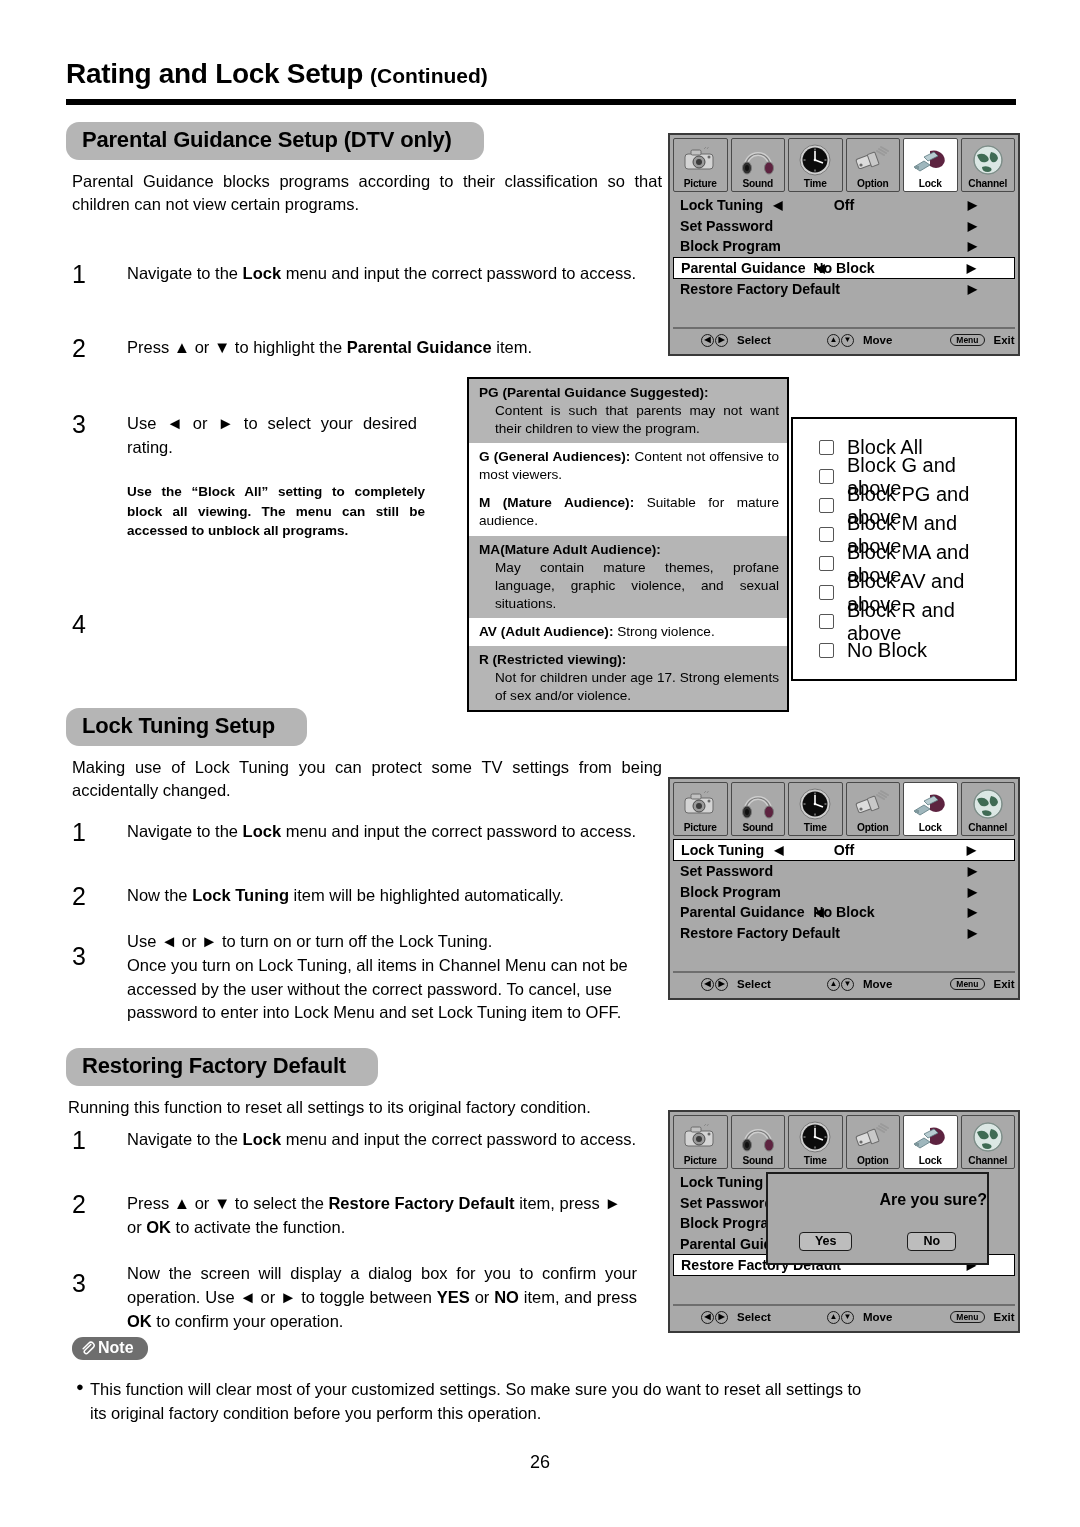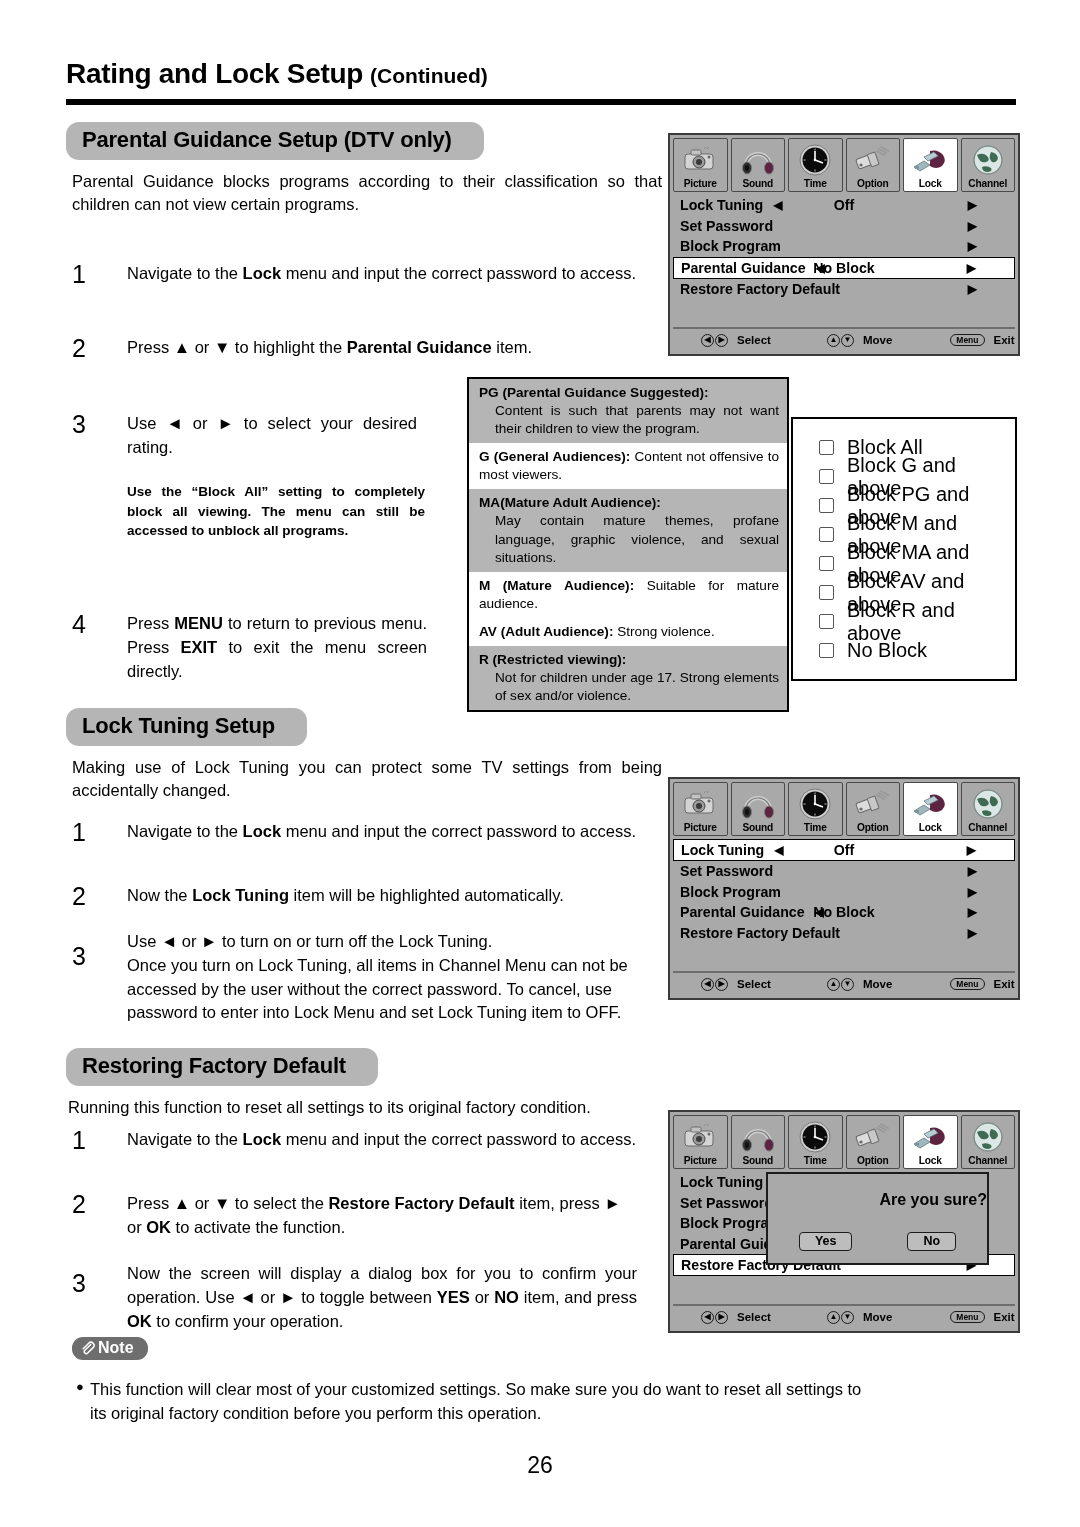--- a/index.html
+++ b/index.html
@@ -211,21 +211,21 @@
   }
   .note-text {
     position: absolute;
     font-size: 16.5px; line-height: 1.45;
   }
   .note-text .bullet { position: absolute; left: 0; top: 0px; font-size: 13px; }
   .note-text .tx { margin-left: 14px; display: block; }
 
   .page-num {
     position: absolute; left: 0; right: 0; top: 1452px;
-    text-align: center; font-size: 23px;
+    text-align: center; font-size: 18px;
   }
 
   .arrow { font-size: 12px; }
 </style>
 </head>
 <body>
 
 <div class="page">
 
   <div class="page-header">
@@ -249,29 +249,28 @@
 
   <div class="step" style="left:72px; top:412px; width:345px;">
     <div class="num">3</div>
     <div class="body">Use ◄ or ► to select your desired rating.</div>
   </div>
 
   <div class="smallbold" style="left:127px; top:482px; width:298px;">Use the “Block All” setting to completely block all viewing. The menu can still be accessed to unblock all programs.</div>
 
   <div class="step" style="left:72px; top:612px; width:355px;">
     <div class="num">4</div>
-    <div class="body">Press <b>MENU</b> to return to previous menu. Press <b>EXIT</b> to exit the menu screen directly.</div>
   </div>
 
   <div class="ratings-box" style="left:467px; top:377px;">
     <div class="rows">
         <div class="row shade"><b>PG (Parental Guidance Suggested):</b><span class="ind">Content is such that parents may not want their children to view the program.</span></div>
         <div class="row"><b>G (General Audiences):</b><span> Content not offensive to most viewers.</span></div>
+        <div class="row"><b>M (Mature Audience):</b><span> Suitable for mature audience.</span></div>
         <div class="row shade"><b>MA(Mature Adult Audience):</b><span class="ind"> May contain mature themes, profane language, graphic violence, and sexual situations.</span></div>
-        <div class="row"><b>M (Mature Audience):</b><span> Suitable for mature audience.</span></div>
         <div class="row"><b>AV (Adult Audience):</b><span> Strong violence.</span></div>
         <div class="row shade"><b>R (Restricted viewing):</b><span class="ind"> Not for children under age 17. Strong elements of sex and/or violence.</span></div>
       </div>
   </div>
 
   <div class="block-box" style="left:791px; top:417px; width:226px;">
     <div class="items">
         <div class="item">
           <span class="cb"></span>
           <span>Block All</span>

